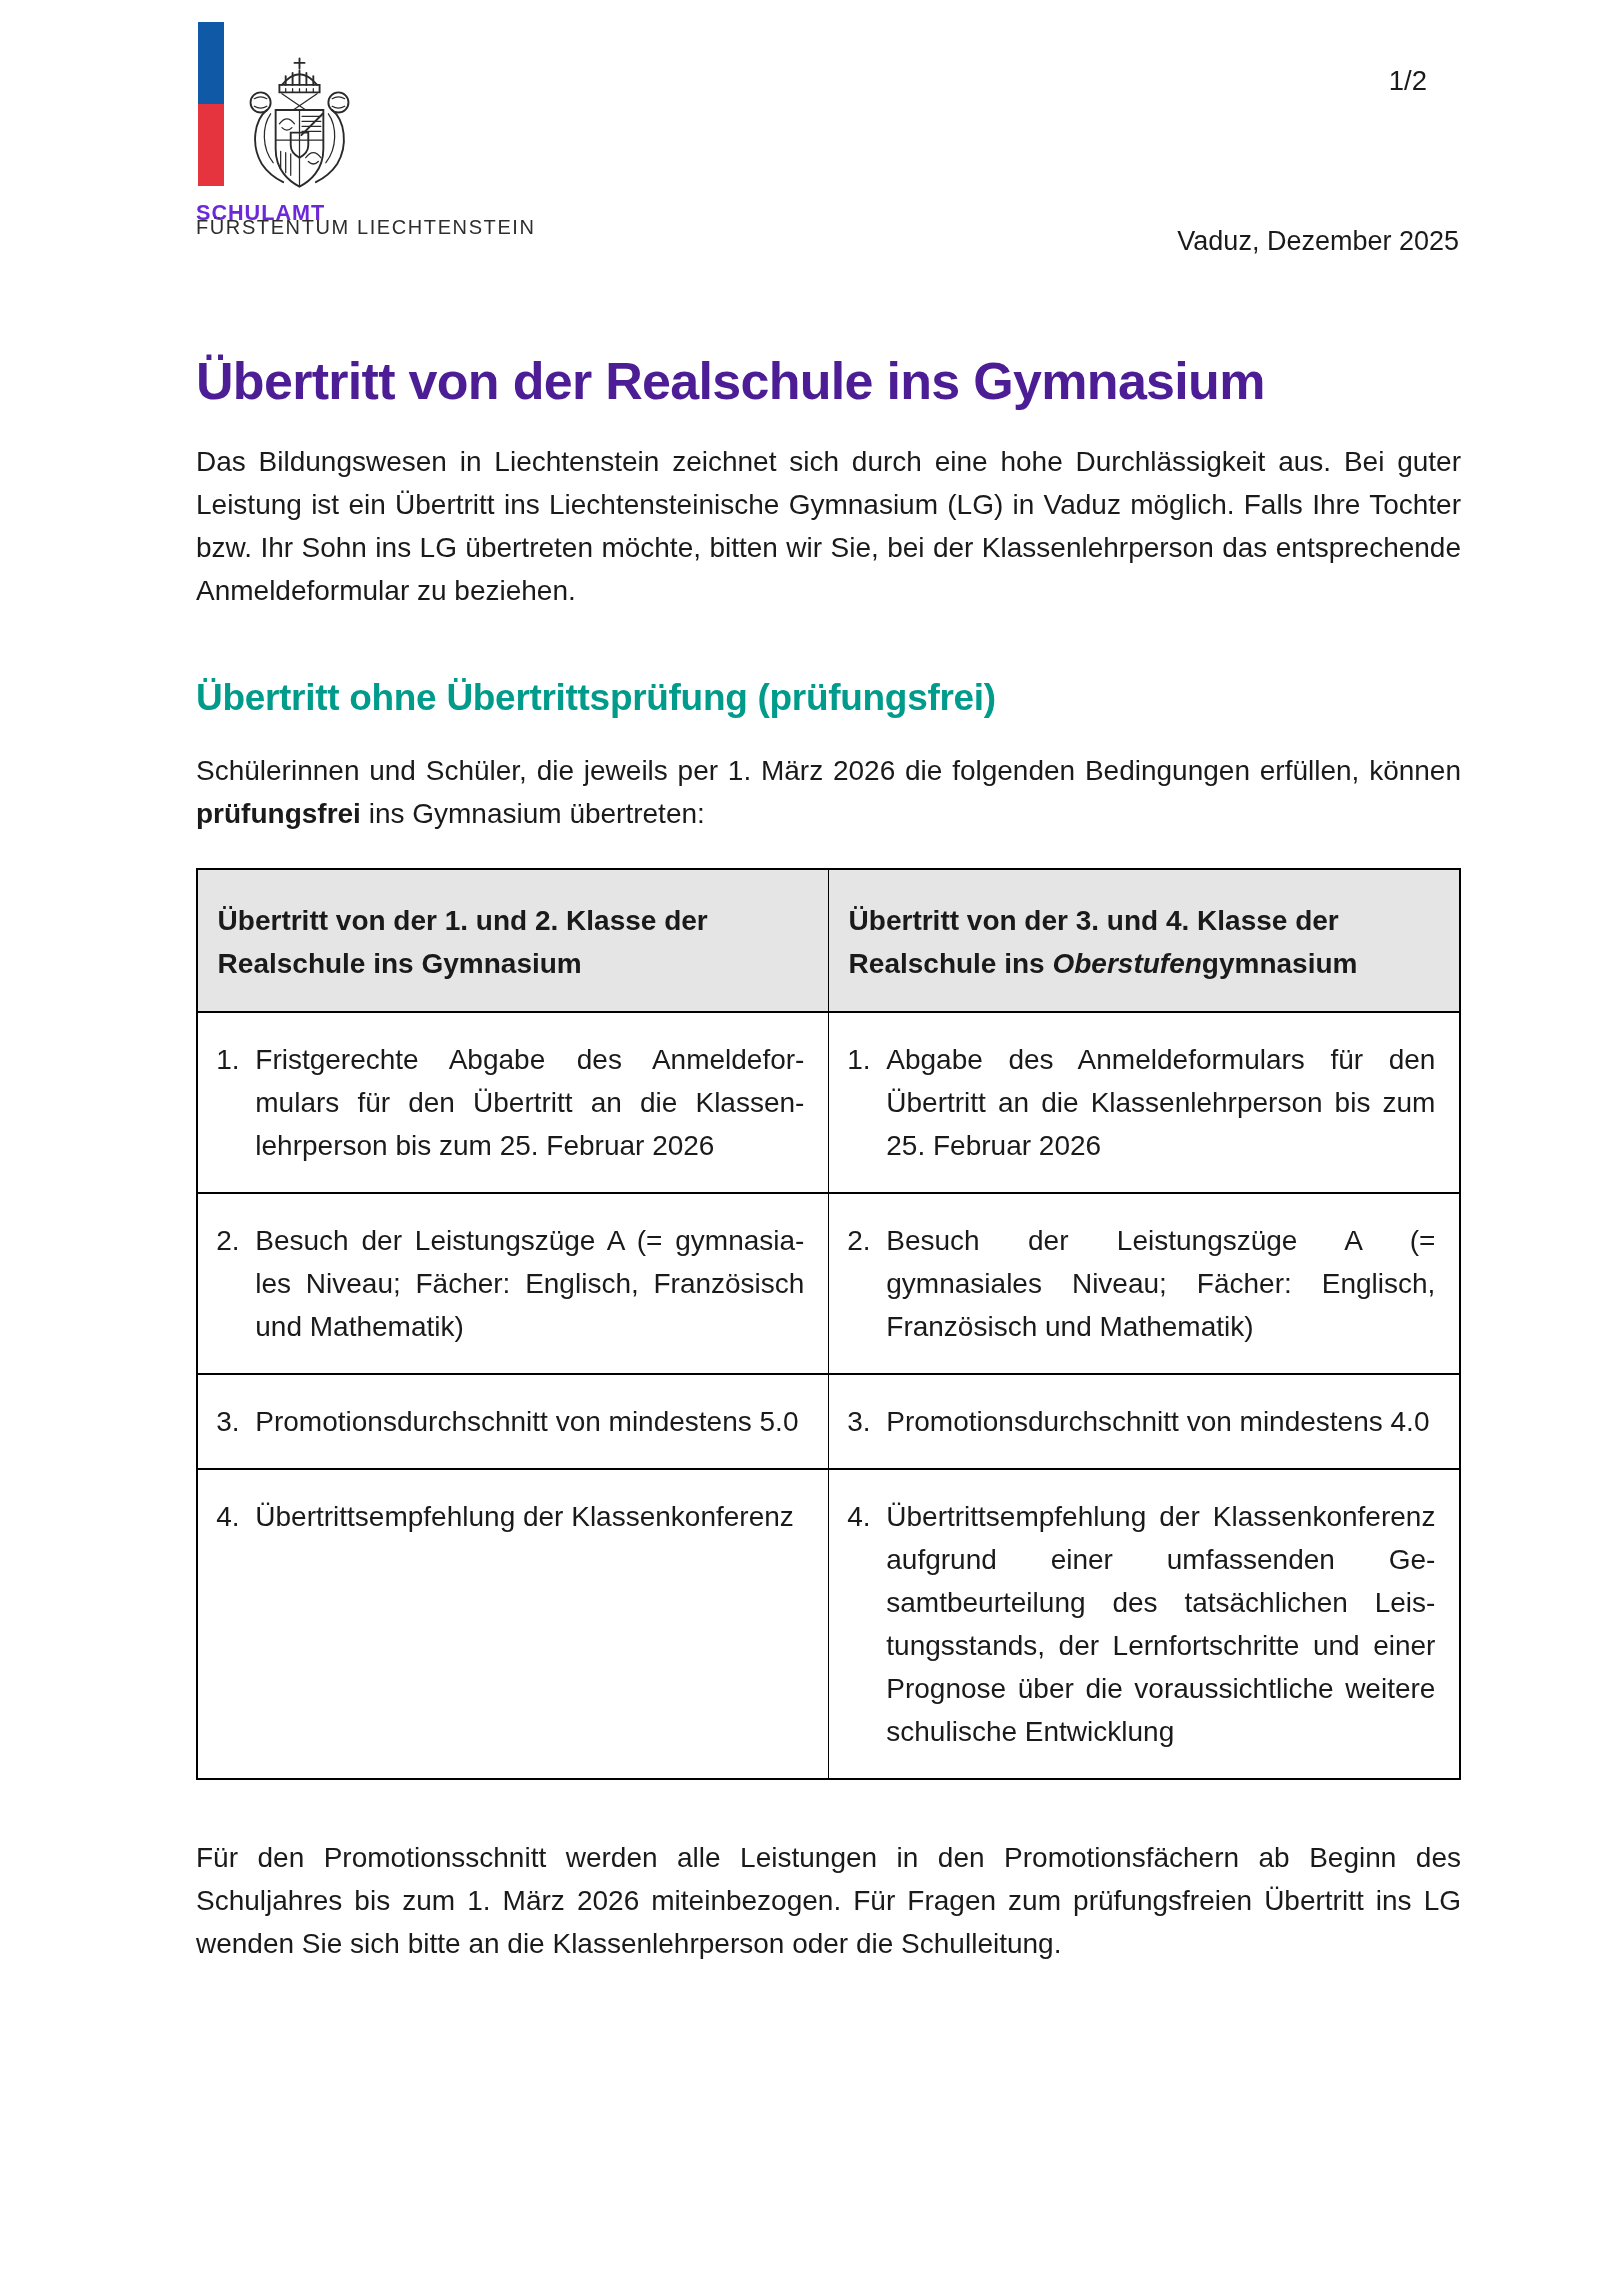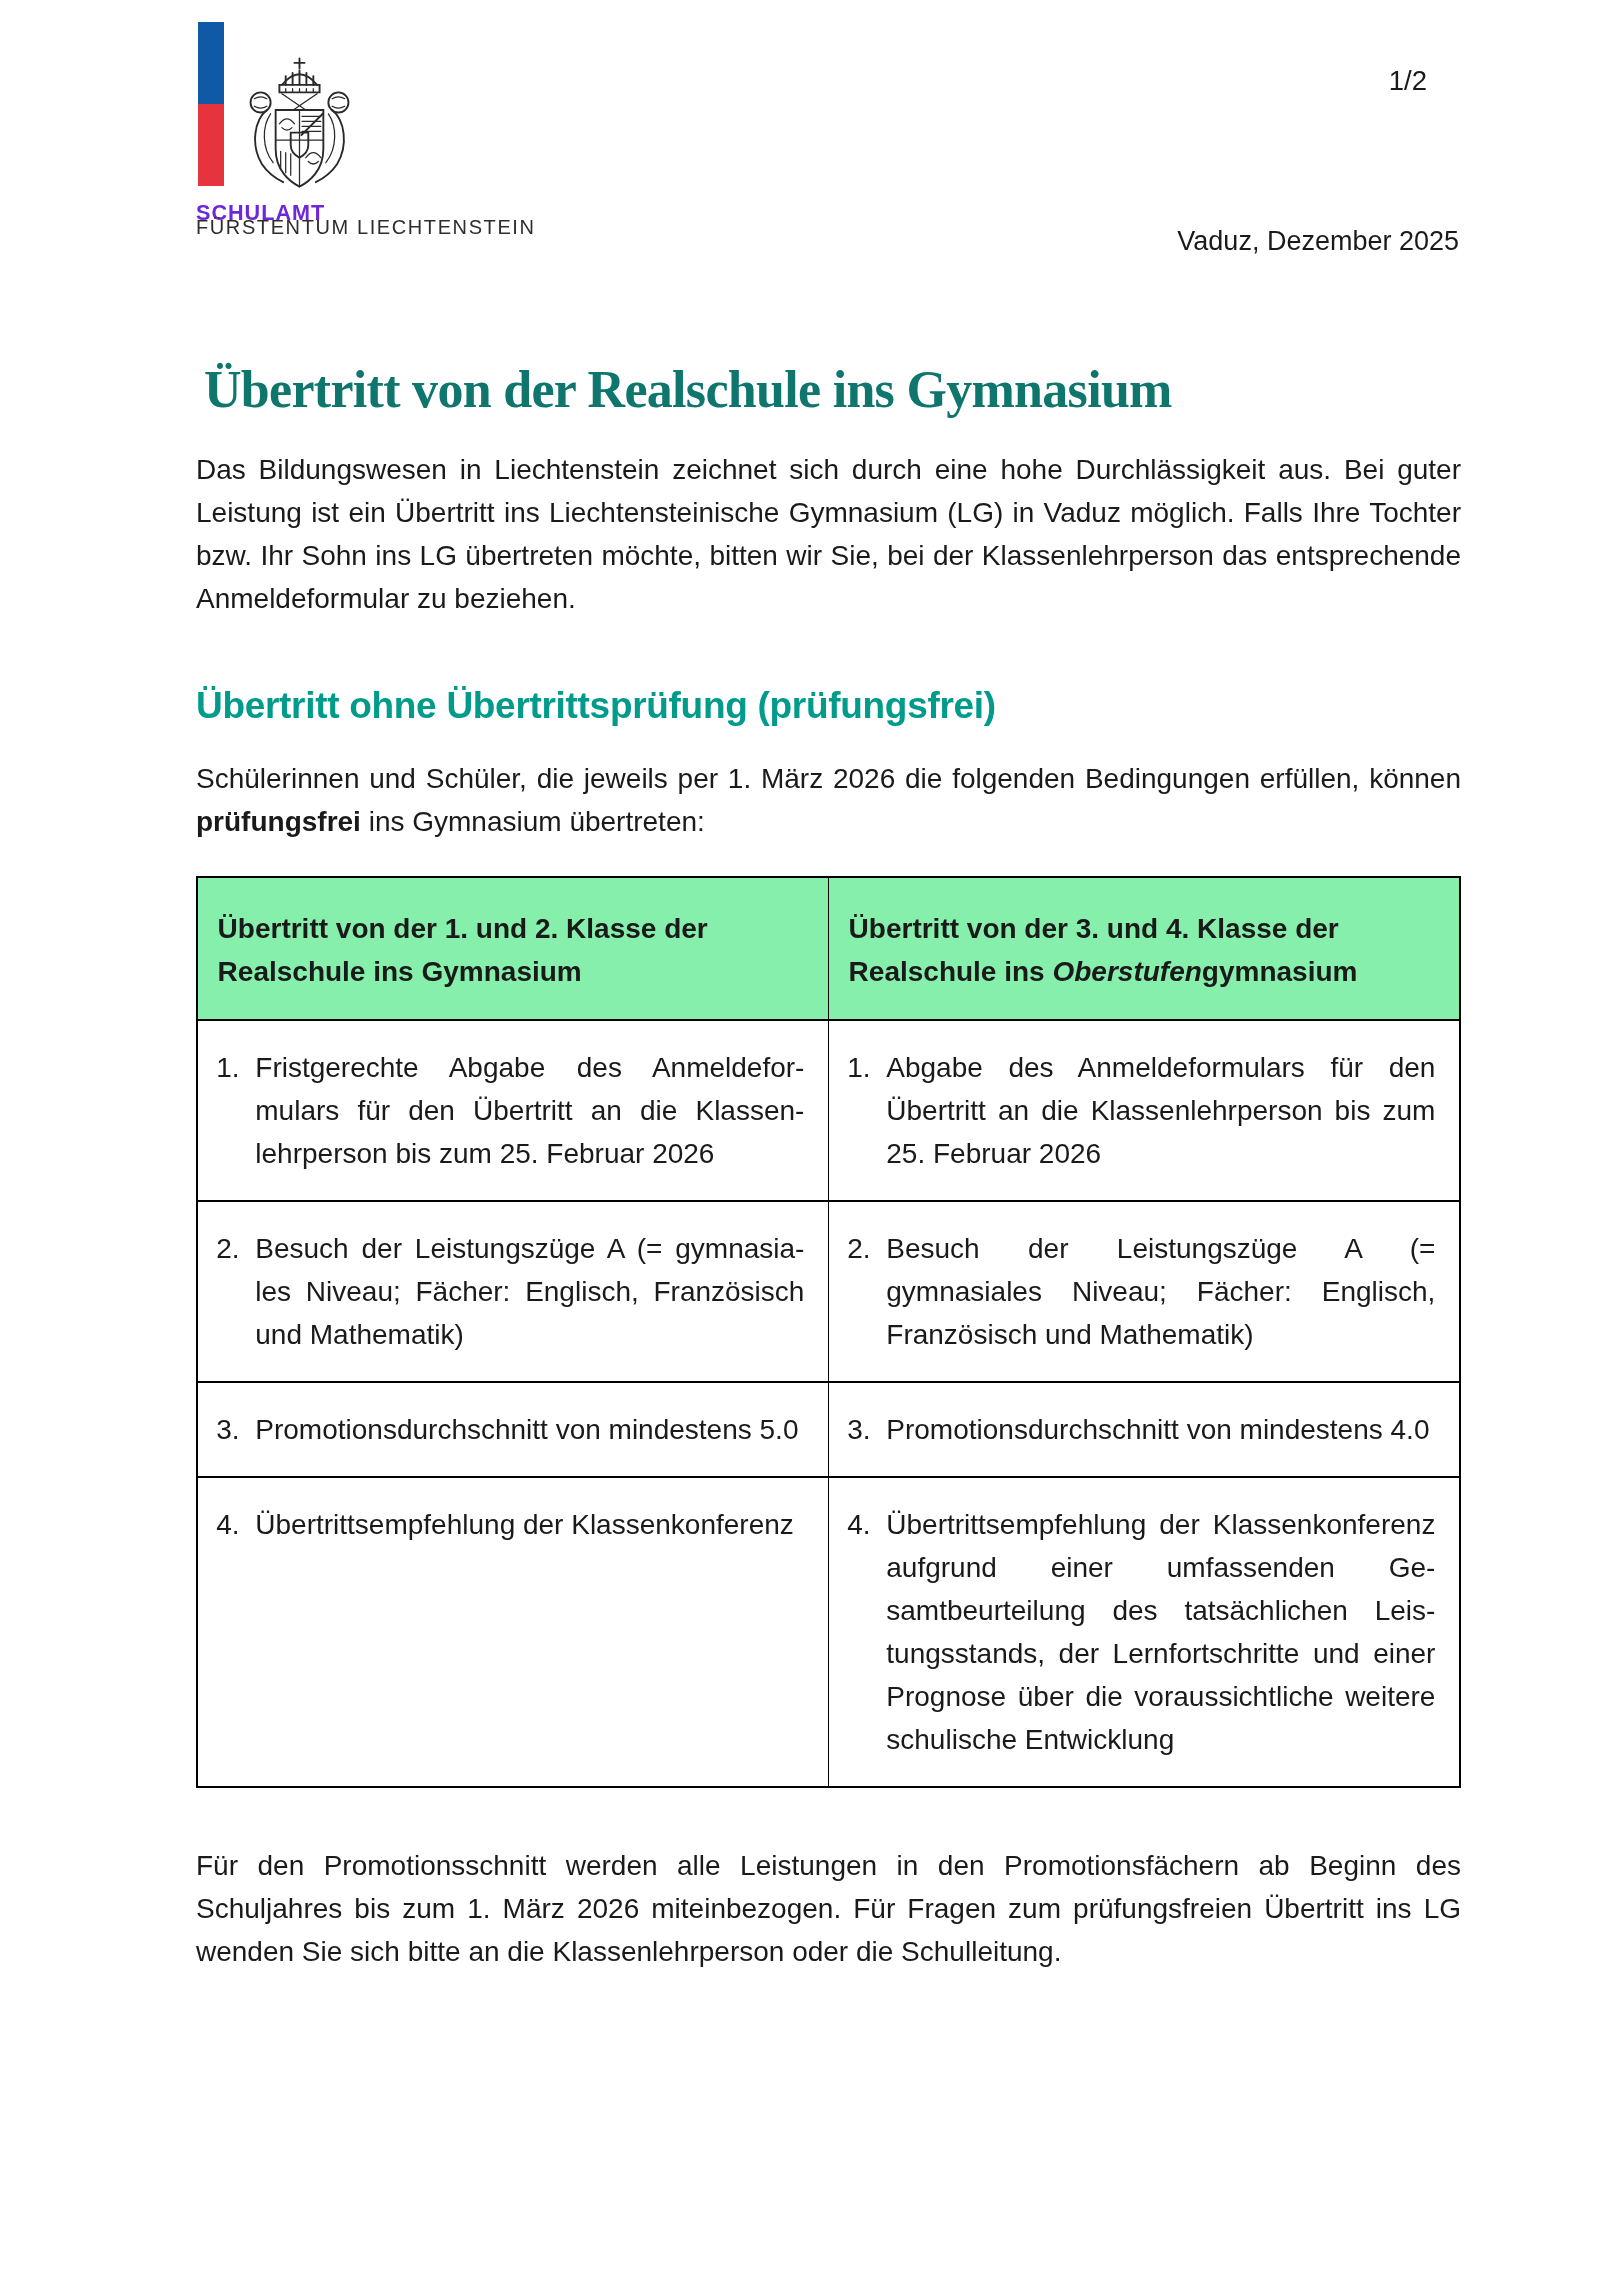--- a/index.html
+++ b/index.html
@@ -19,41 +19,41 @@
   .org{position:absolute;left:196px;top:200px;font-size:21.6px;font-weight:bold;
        letter-spacing:1px;color:#6d28d9;}
   .org-sub{position:absolute;left:196px;top:216px;font-size:20px;font-weight:400;
        letter-spacing:1.6px;color:#2d2d2d;}
   .pageno{position:absolute;top:65px;right:196px;font-size:27.5px;color:#1a1a1a;}
   .dateline{position:absolute;top:226px;right:164px;font-size:27px;color:#1a1a1a;}
 
   
   .main{position:absolute;left:196px;top:353px;width:1265px;}
   h1.doc-title{
-    margin:8px;font-size:52px;line-height:1.1;font-weight:bold;
-    letter-spacing:-0.7px;color:#0f766e;font-family:Liberation Serif, serif;
+    margin:0;font-size:52px;line-height:1.1;font-weight:bold;
+    letter-spacing:-0.7px;color:#4c1d95;
   }
   p.body-par{
     margin:30px 0 0 0;font-size:28px;line-height:43px;
     text-align:justify;hyphens:manual;
   }
   h2.section-heading{
     margin:65px 0 0 0;font-size:37px;line-height:1.15;font-weight:bold;
     color:#009B8B;letter-spacing:-0.3px;
   }
   p.section-intro{margin-top:29px;}
   .bold{font-weight:bold;}
 
   table.cond{
     margin-top:33px;width:100%;
     border-collapse:collapse;border:2px solid #000;
     table-layout:fixed;
   }
   table.cond th{
-    width:50%;background:#86efac;vertical-align:top;text-align:left;
+    width:50%;background:#e5e5e5;vertical-align:top;text-align:left;
     font-size:28px;line-height:43px;font-weight:bold;
     padding:29px 26px 26px 19.6px;
   }
   table.cond th + th, table.cond td + td{border-left:1.3px solid #000;margin-top:22px;}
   table.cond td{
     width:50%;vertical-align:top;border-top:2px solid #000;
     font-size:28px;line-height:43px;
     padding:25px 23.6px 25px 18.3px;
   }
   th .it{font-style:italic;}

